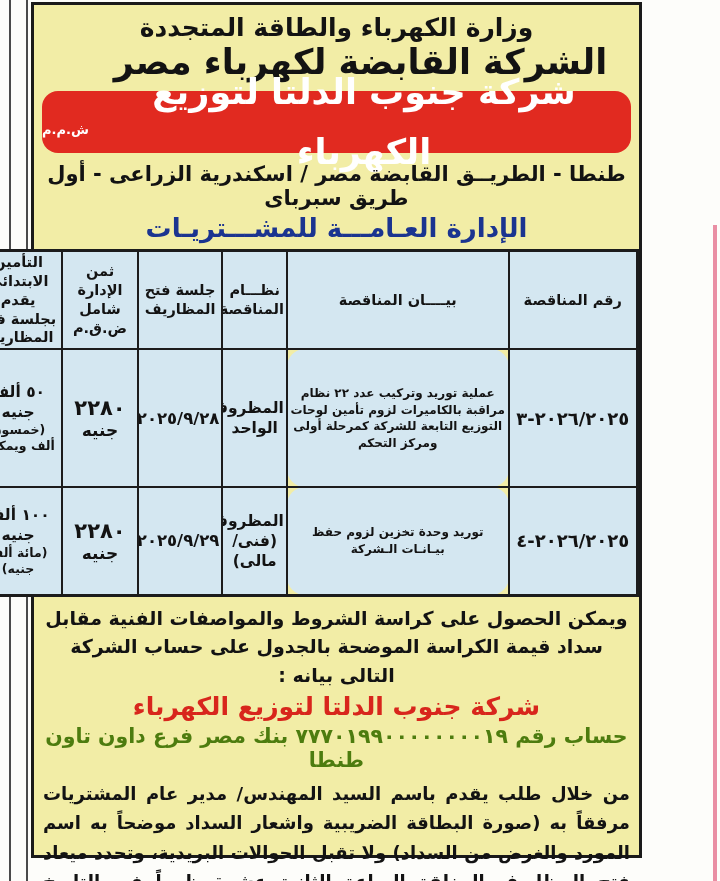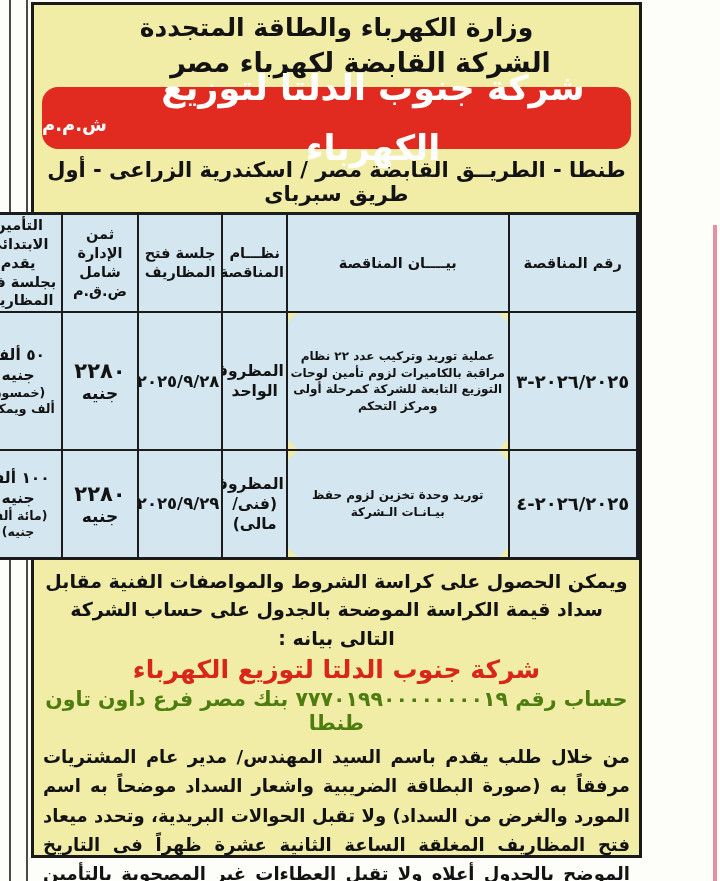--- a/index.html
+++ b/index.html
@@ -20,29 +20,29 @@
     position:absolute; left:31px; top:2px; width:611px; height:856px;
     background:#f2eda6;
     border:3px solid #1a1a1a;
     direction:rtl;
     text-align:center;
     color:#131313;
     font-weight:bold;
   }
 
   .ministry   { font-size:25px; margin-top:8px;  letter-spacing:0.5px; }
-  .holding    { font-size:27px; margin-top:5px;  letter-spacing:0.5px;padding-left:48px; }
+  .holding    { font-size:35px;  letter-spacing:0.5px;padding-left:48px; }
 
   .banner {
     margin:9px 8px 0 8px; height:62px;
     background:#e12a20; border-radius:16px;
     color:#ffffff; font-size:35px; line-height:60px;
     display:flex; align-items:center; justify-content:center; gap:8px;
   }
-  .banner .suffix { font-size:18px; line-height:1; padding-top:14px; }
+  .banner .suffix { font-size:13px; line-height:1; padding-top:14px; }
 
   .address    { font-size:21px;  margin-top:9px; }
   .department { font-size:26px;  margin-top:3px; color:#1b3490; letter-spacing:1px; }
   .announce   { font-size:22px;  margin-top:2px; }
 
   table.tenders {
     direction:rtl; table-layout:fixed; border-collapse:collapse;
     width:667px; margin:6px auto 0 auto;
     border:3px solid #1c1c1c;
   }
@@ -93,20 +93,21 @@
 
     <div class="ministry">وزارة الكهرباء والطاقة المتجددة</div>
     <div class="holding">الشركة القابضة لكهرباء مصر</div>
 
     <div class="banner">
       <span>شركة جنوب الدلتا لتوزيع الكهرباء</span>
       <span class="suffix">ش.م.م</span>
     </div>
 
     <div class="address">طنطا - الطريــق القابضة مصر / اسكندرية الزراعى - أول طريق سبرباى</div>
+    <div class="department">الإدارة العـامـــة للمشـــتريـات</div>
 
     <table class="tenders">
       <colgroup>
         <col class="c-num">
           <col class="c-desc">
           <col class="c-sys">
         <col class="c-date">
           <col class="c-price">
           <col class="c-dep">
       </colgroup>

